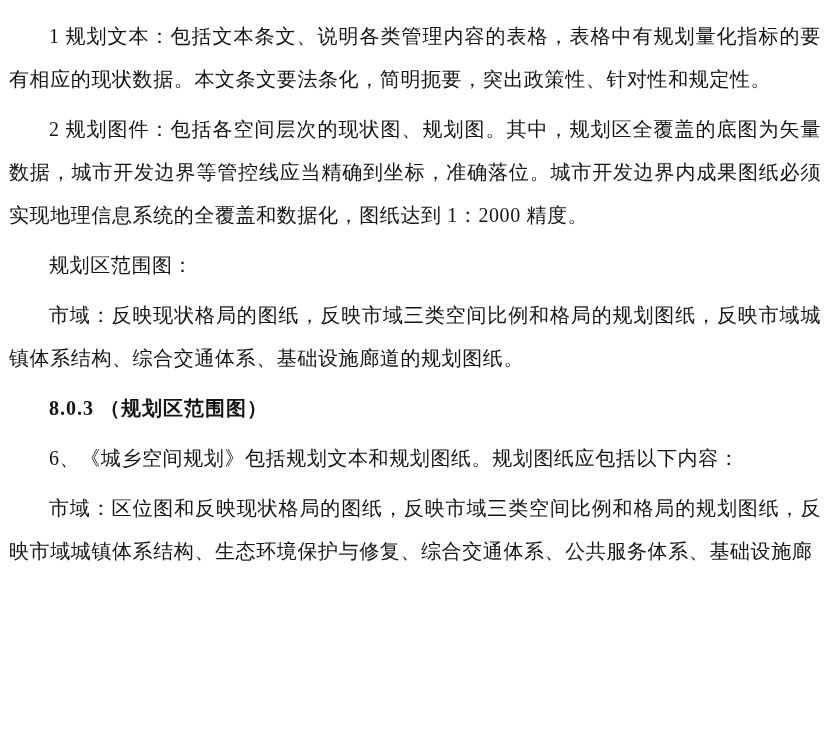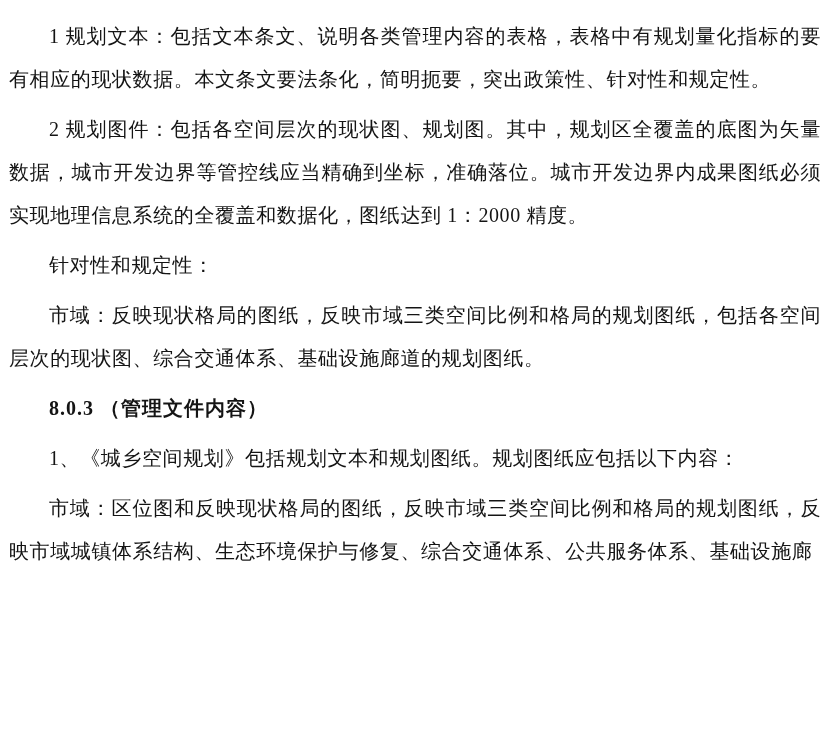--- a/index.html
+++ b/index.html
@@ -35,24 +35,24 @@
   }
 </style>
 </head>
 <body>
 
 <div class="page" style="background: rgb(255, 255, 255); color: rgb(20, 20, 20);">
   <p>1 规划文本：包括文本条文、说明各类管理内容的表格，表格中有规划量化指标的要有相应的现状数据。本文条文要法条化，简明扼要，突出政策性、针对性和规定性。</p>
 
   <p>2 规划图件：包括各空间层次的现状图、规划图。其中，规划区全覆盖的底图为矢量数据，城市开发边界等管控线应当精确到坐标，准确落位。城市开发边界内成果图纸必须实现地理信息系统的全覆盖和数据化，图纸达到 1：2000 精度。</p>
 
-  <p>针对性和规定性：</p>
+  <p>规划区范围图：</p>
 
-  <p>市域：反映现状格局的图纸，反映市域三类空间比例和格局的规划图纸，包括各空间层次的现状图、综合交通体系、基础设施廊道的规划图纸。</p>
+  <p>市域：反映现状格局的图纸，反映市域三类空间比例和格局的规划图纸，反映市域城镇体系结构、综合交通体系、基础设施廊道的规划图纸。</p>
 
 
 
-  <p class="heading">8.0.3 （管理文件内容）</p>
+  <p class="heading">8.0.3 （规划区范围图）</p>
 
-  <p>1、《城乡空间规划》包括规划文本和规划图纸。规划图纸应包括以下内容：</p>
+  <p>6、《城乡空间规划》包括规划文本和规划图纸。规划图纸应包括以下内容：</p>
 
   <p>市域：区位图和反映现状格局的图纸，反映市域三类空间比例和格局的规划图纸，反映市域城镇体系结构、生态环境保护与修复、综合交通体系、公共服务体系、基础设施廊</p>
 </div>
 
 </body></html>

